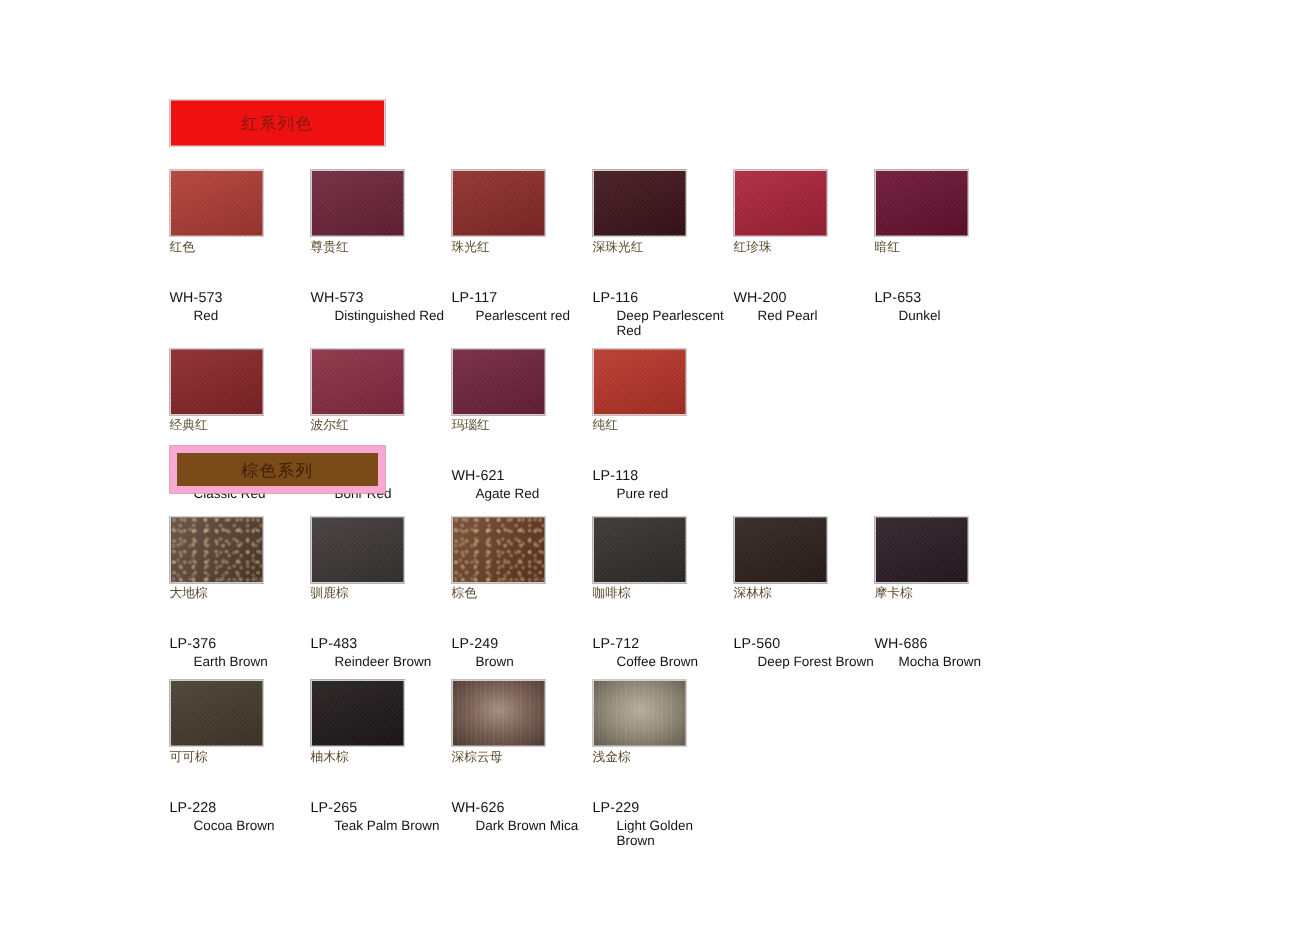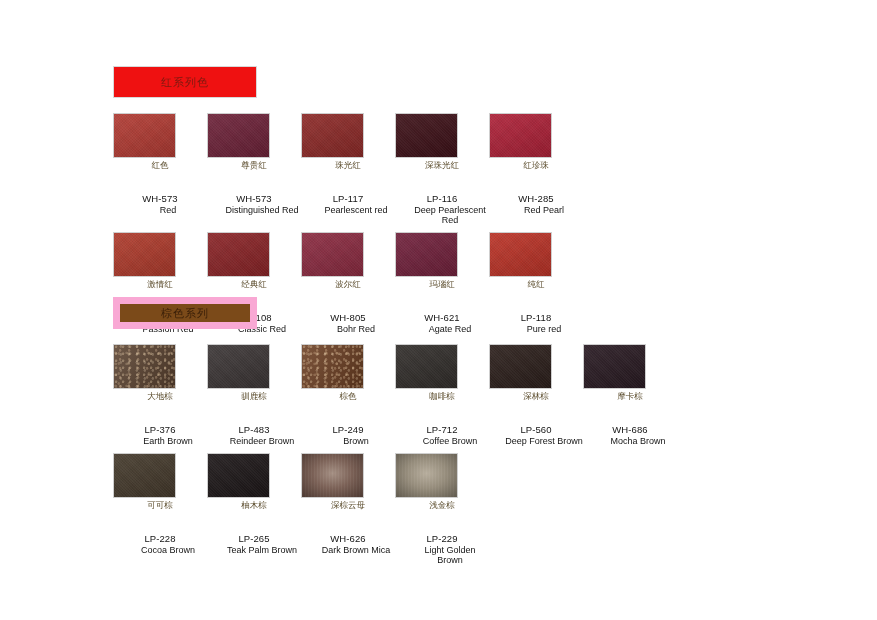--- a/index.html
+++ b/index.html
@@ -34,21 +34,21 @@
     align-items: center;
     justify-content: center;
     box-sizing: border-box;
   }
   .banner-red {
     background: #ef1111;
     border: 1px solid #d8d8d8;
   }
   .banner-brown {
     background: #7b4a19;
-    border: 7px solid #f9a8d4;
+    border: 5px solid #f9a8d4;
   }
   .banner-label {
     font-size: 11px;
     letter-spacing: 1px;
     color: #5d2a12;
     font-family: "DejaVu Sans", "Liberation Sans", sans-serif;
   }
   .banner-red .banner-label { color: #7d1a10; }
   .banner-brown .banner-label { color: #3a1f08; }
 
@@ -71,21 +71,20 @@
     position: relative;
     overflow: hidden;
   }
   .chip .grain {
     position: absolute;
     left: 0; top: 0; right: 0; bottom: 0;
   }
   .labels {
     margin-top: 3px;
     line-height: 1.12;
-    text-align: center;
   }
   .cn {
     font-size: 8.5px;
     color: #5a4b2b;
     font-family: "DejaVu Sans", "Liberation Sans", sans-serif;
     white-space: nowrap;
   }
   .code {
     font-size: 9.5px;
     color: #141414;
@@ -151,36 +150,36 @@
               <div class="code">LP-116</div>
               <div class="en">Deep Pearlescent Red</div>
             </div>
           </div>
           <div class="swatch-cell">
             <div class="chip" style="background: rgb(175, 33, 56);">
               <div class="grain" style="background:repeating-linear-gradient(45deg, rgba(255,255,255,0.035) 0 1px, transparent 1px 2px),repeating-linear-gradient(-45deg, rgba(0,0,0,0.05) 0 1px, transparent 1px 2px),linear-gradient(160deg, rgba(255,255,255,0.07), rgba(0,0,0,0.16));"></div>
             </div>
             <div class="labels">
               <div class="cn">红珍珠</div>
-              <div class="code">WH-285</div>
+              <div class="code">WH-200</div>
               <div class="en">Red Pearl</div>
+            </div>
+          </div>
+          <div class="swatch-cell">
+            <div class="chip" style="background: rgb(106, 16, 48);">
+              <div class="grain" style="background:repeating-linear-gradient(45deg, rgba(255,255,255,0.035) 0 1px, transparent 1px 2px),repeating-linear-gradient(-45deg, rgba(0,0,0,0.05) 0 1px, transparent 1px 2px),linear-gradient(160deg, rgba(255,255,255,0.07), rgba(0,0,0,0.16));"></div>
+            </div>
+            <div class="labels">
+              <div class="cn">暗红</div>
+              <div class="code">LP-653</div>
+              <div class="en">Dunkel</div>
             </div>
           </div>
         </div>
         <div class="row">
-          <div class="swatch-cell">
-            <div class="chip" style="background: rgb(176, 59, 44);">
-              <div class="grain" style="background:repeating-linear-gradient(45deg, rgba(255,255,255,0.035) 0 1px, transparent 1px 2px),repeating-linear-gradient(-45deg, rgba(0,0,0,0.05) 0 1px, transparent 1px 2px),linear-gradient(160deg, rgba(255,255,255,0.07), rgba(0,0,0,0.16));"></div>
-            </div>
-            <div class="labels">
-              <div class="cn">激情红</div>
-              <div class="code">LP-119</div>
-              <div class="en">Passion Red</div>
-            </div>
-          </div>
           <div class="swatch-cell">
             <div class="chip" style="background: rgb(139, 36, 39);">
               <div class="grain" style="background:repeating-linear-gradient(45deg, rgba(255,255,255,0.035) 0 1px, transparent 1px 2px),repeating-linear-gradient(-45deg, rgba(0,0,0,0.05) 0 1px, transparent 1px 2px),linear-gradient(160deg, rgba(255,255,255,0.07), rgba(0,0,0,0.16));"></div>
             </div>
             <div class="labels">
               <div class="cn">经典红</div>
               <div class="code">WH-108</div>
               <div class="en">Classic Red</div>
             </div>
           </div>

